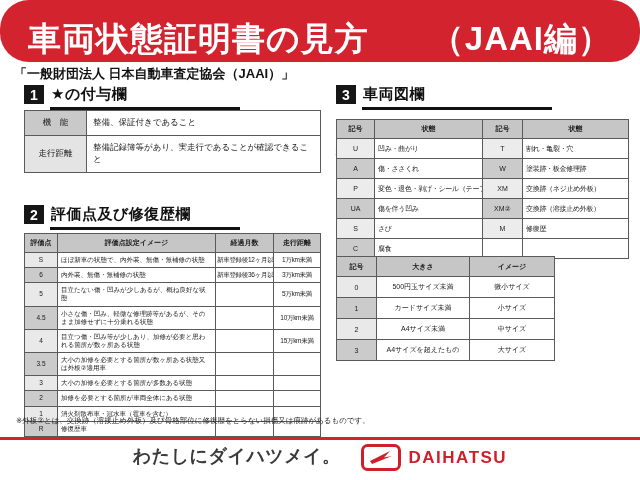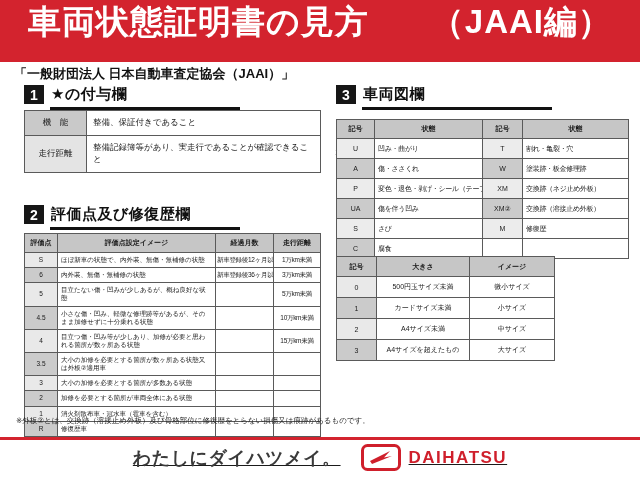--- a/index.html
+++ b/index.html
@@ -9,22 +9,23 @@
     font-family: "Liberation Sans", "DejaVu Sans", sans-serif;
     background: #ffffff;
     overflow: hidden;
     color: #1a1a1a;
   }
 
   
   .banner {
     position: absolute; left: 0; top: 0; width: 640px; height: 62px;
     background: #d3232e;
-    display: flex; align-items: flex-start; justify-content: space-between;
+    display: flex; align-items: flex-end; justify-content: space-between;
     padding: 0 28px;
+    border-radius: 29px;
   }
   .banner .ttl { color:#fff; font-size: 33px; font-weight: 900; letter-spacing: 1px; white-space: nowrap; }
 
   .subtitle {
     position: absolute; left: 14px; top: 65px;
     font-size: 13px; font-weight: bold; color: #111; white-space: nowrap;
   }
 
   
   .sec-head { position: absolute; }
@@ -76,21 +77,21 @@
   #size-table tbody tr:nth-child(odd) td:first-child { background: #e9e9e9; }
   #size-table tbody tr:nth-child(even) td:first-child { background: #cbcbcb; }
 
   .tbl-caption { position: absolute; font-size: 9px; font-weight: 900; color: #111; white-space: nowrap; margin-top: 40px; }
 
   
   .footnotes { position: absolute; left: 16px; top: 416px; font-size: 7.5px; line-height: 1.3; color: #222; white-space: nowrap; }
 
   
   .footer-divider { position: absolute; left: 0; top: 437px; width: 640px; height: 3px; background: #d3232e; }
-  .footer { position: absolute; left: 0; top: 444px; width: 640px; display: flex; align-items: center; justify-content: center; gap: 20px; text-decoration: underline; }
+  .footer { position: absolute; left: 0; top: 444px; width: 640px; display: flex; justify-content: center; gap: 20px; }
   .slogan { font-size: 18px; font-weight: 900; color: #3a3a3a; letter-spacing: 0.5px; white-space: nowrap; }
   .brandmark { display: flex; align-items: center; gap: 8px; }
   .brand-text { font-size: 17px; font-weight: 900; color: #cf1f2b; letter-spacing: 1.5px; white-space: nowrap; }
 </style>
 </head>
 <body>
 
 <div class="banner">
   <span class="ttl">車両状態証明書の見方</span>
   <span class="ttl">（JAAI編）</span>

